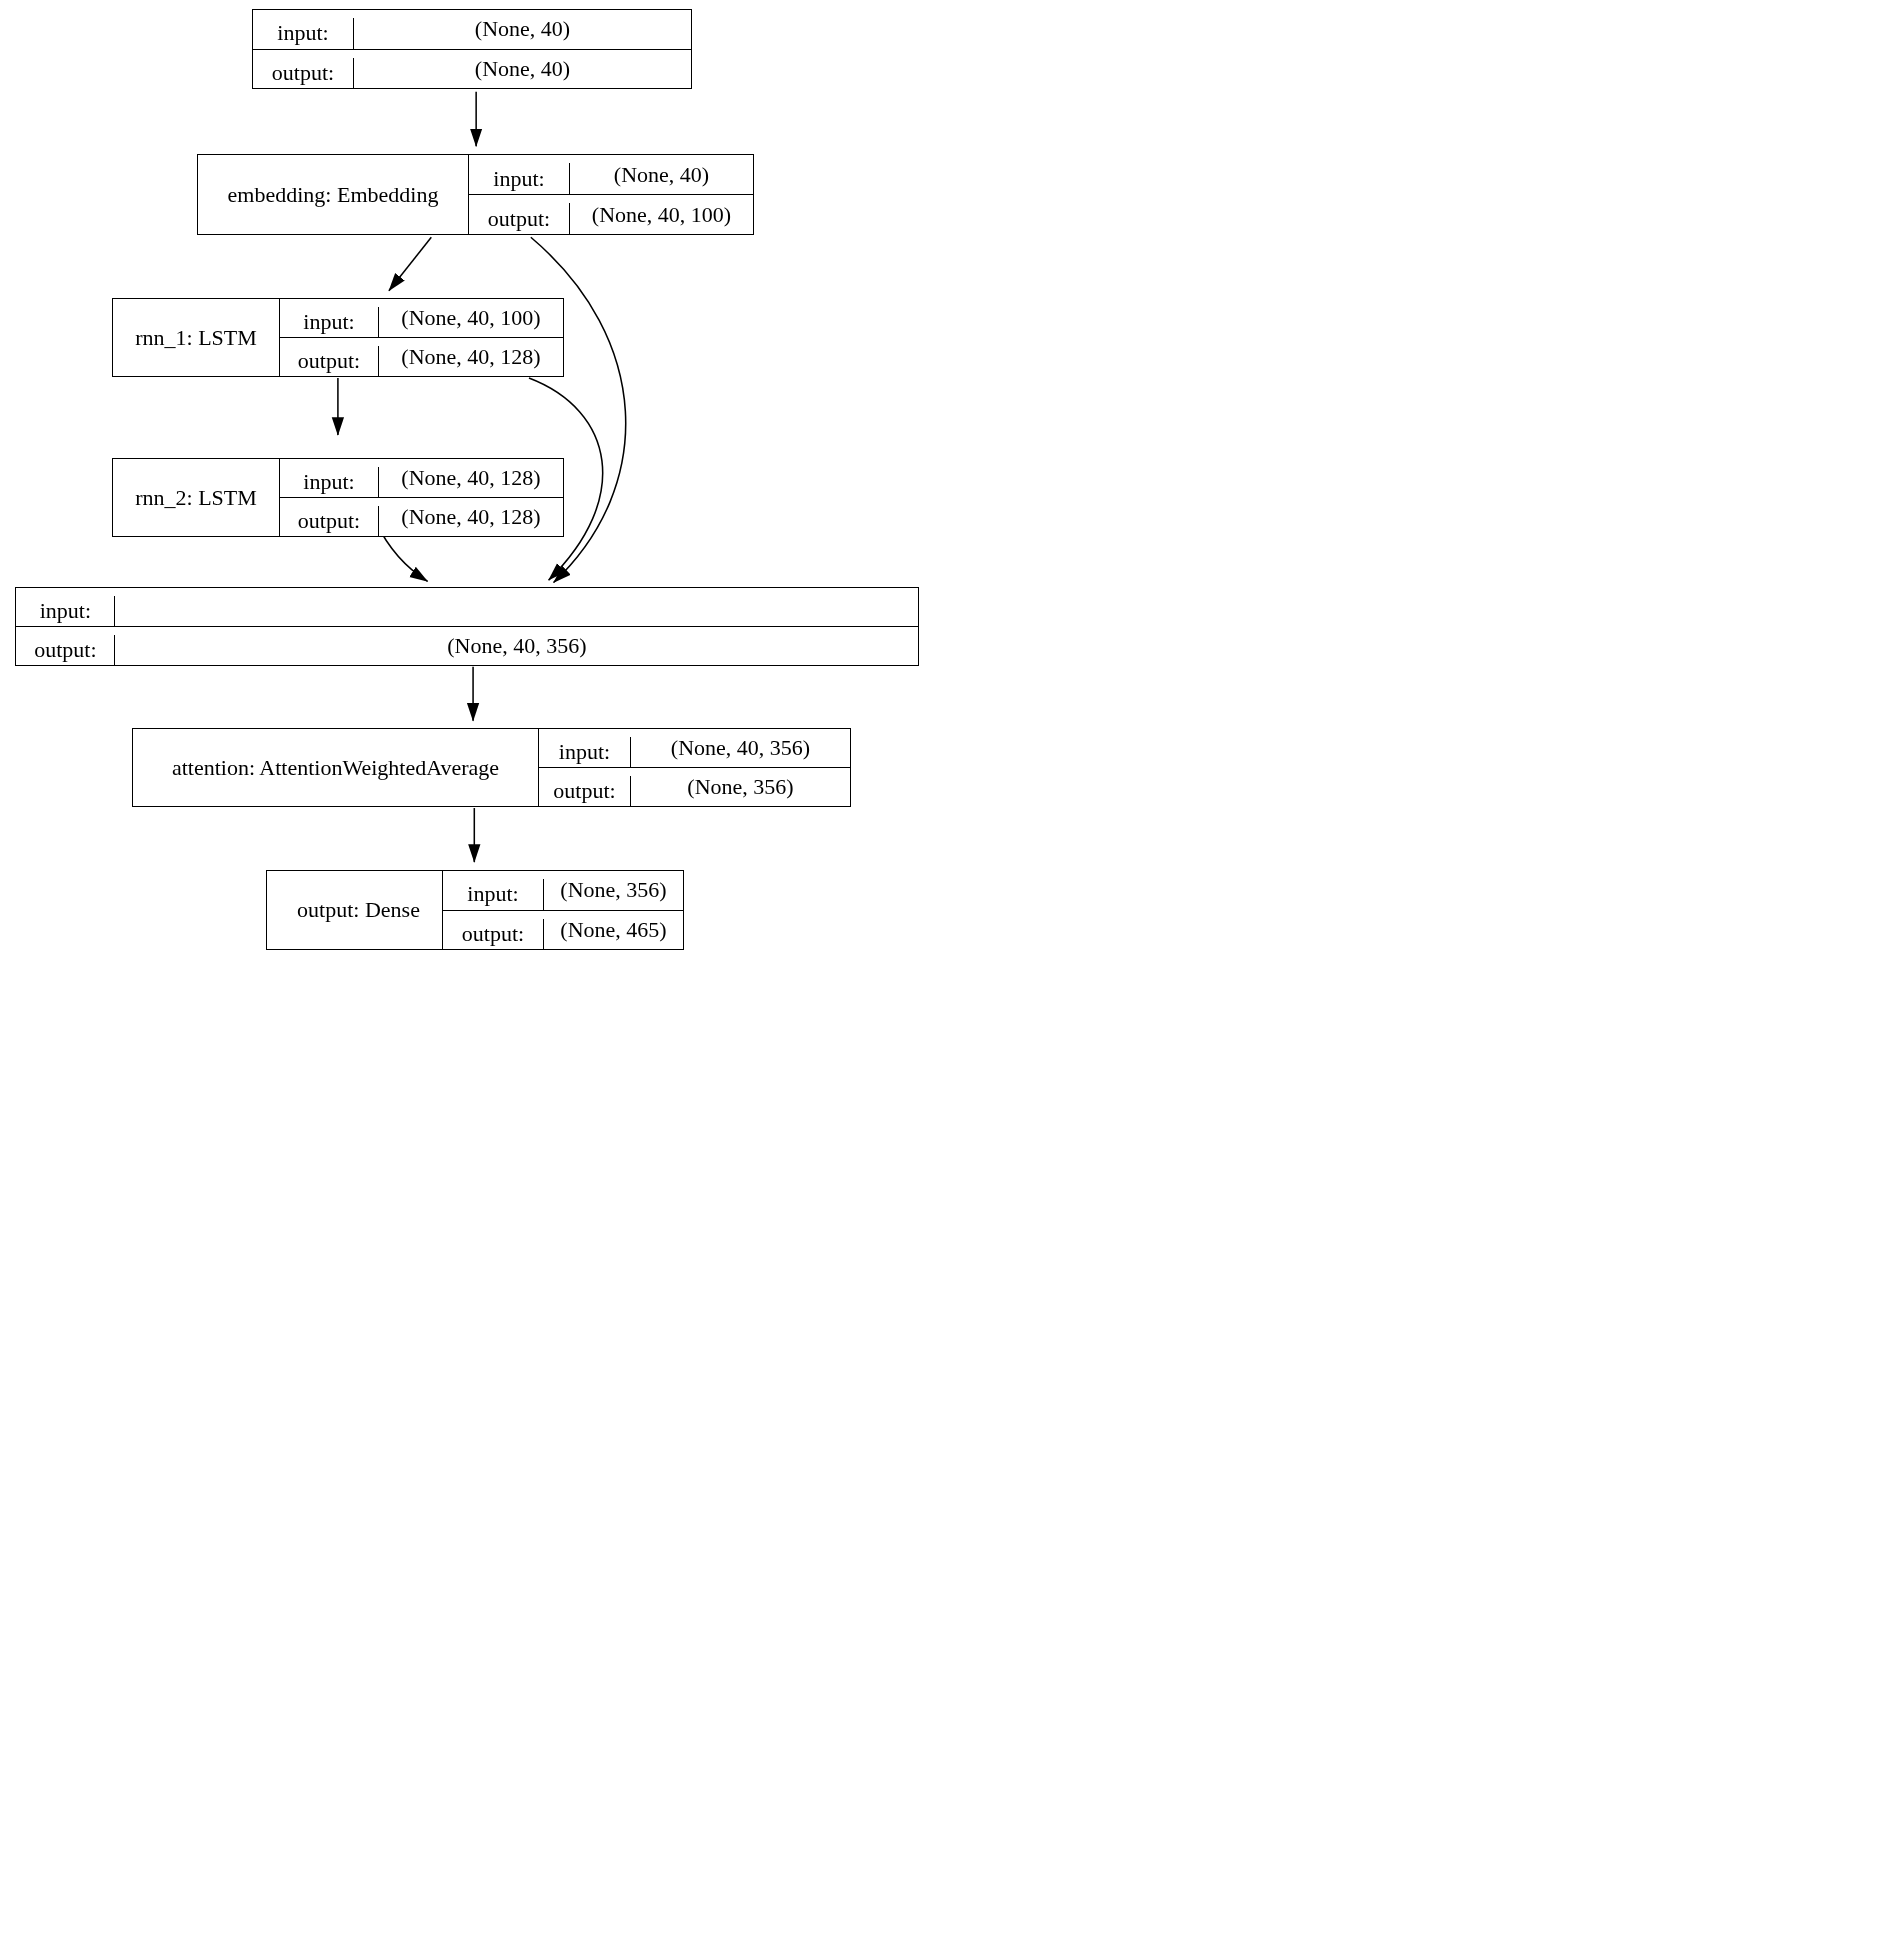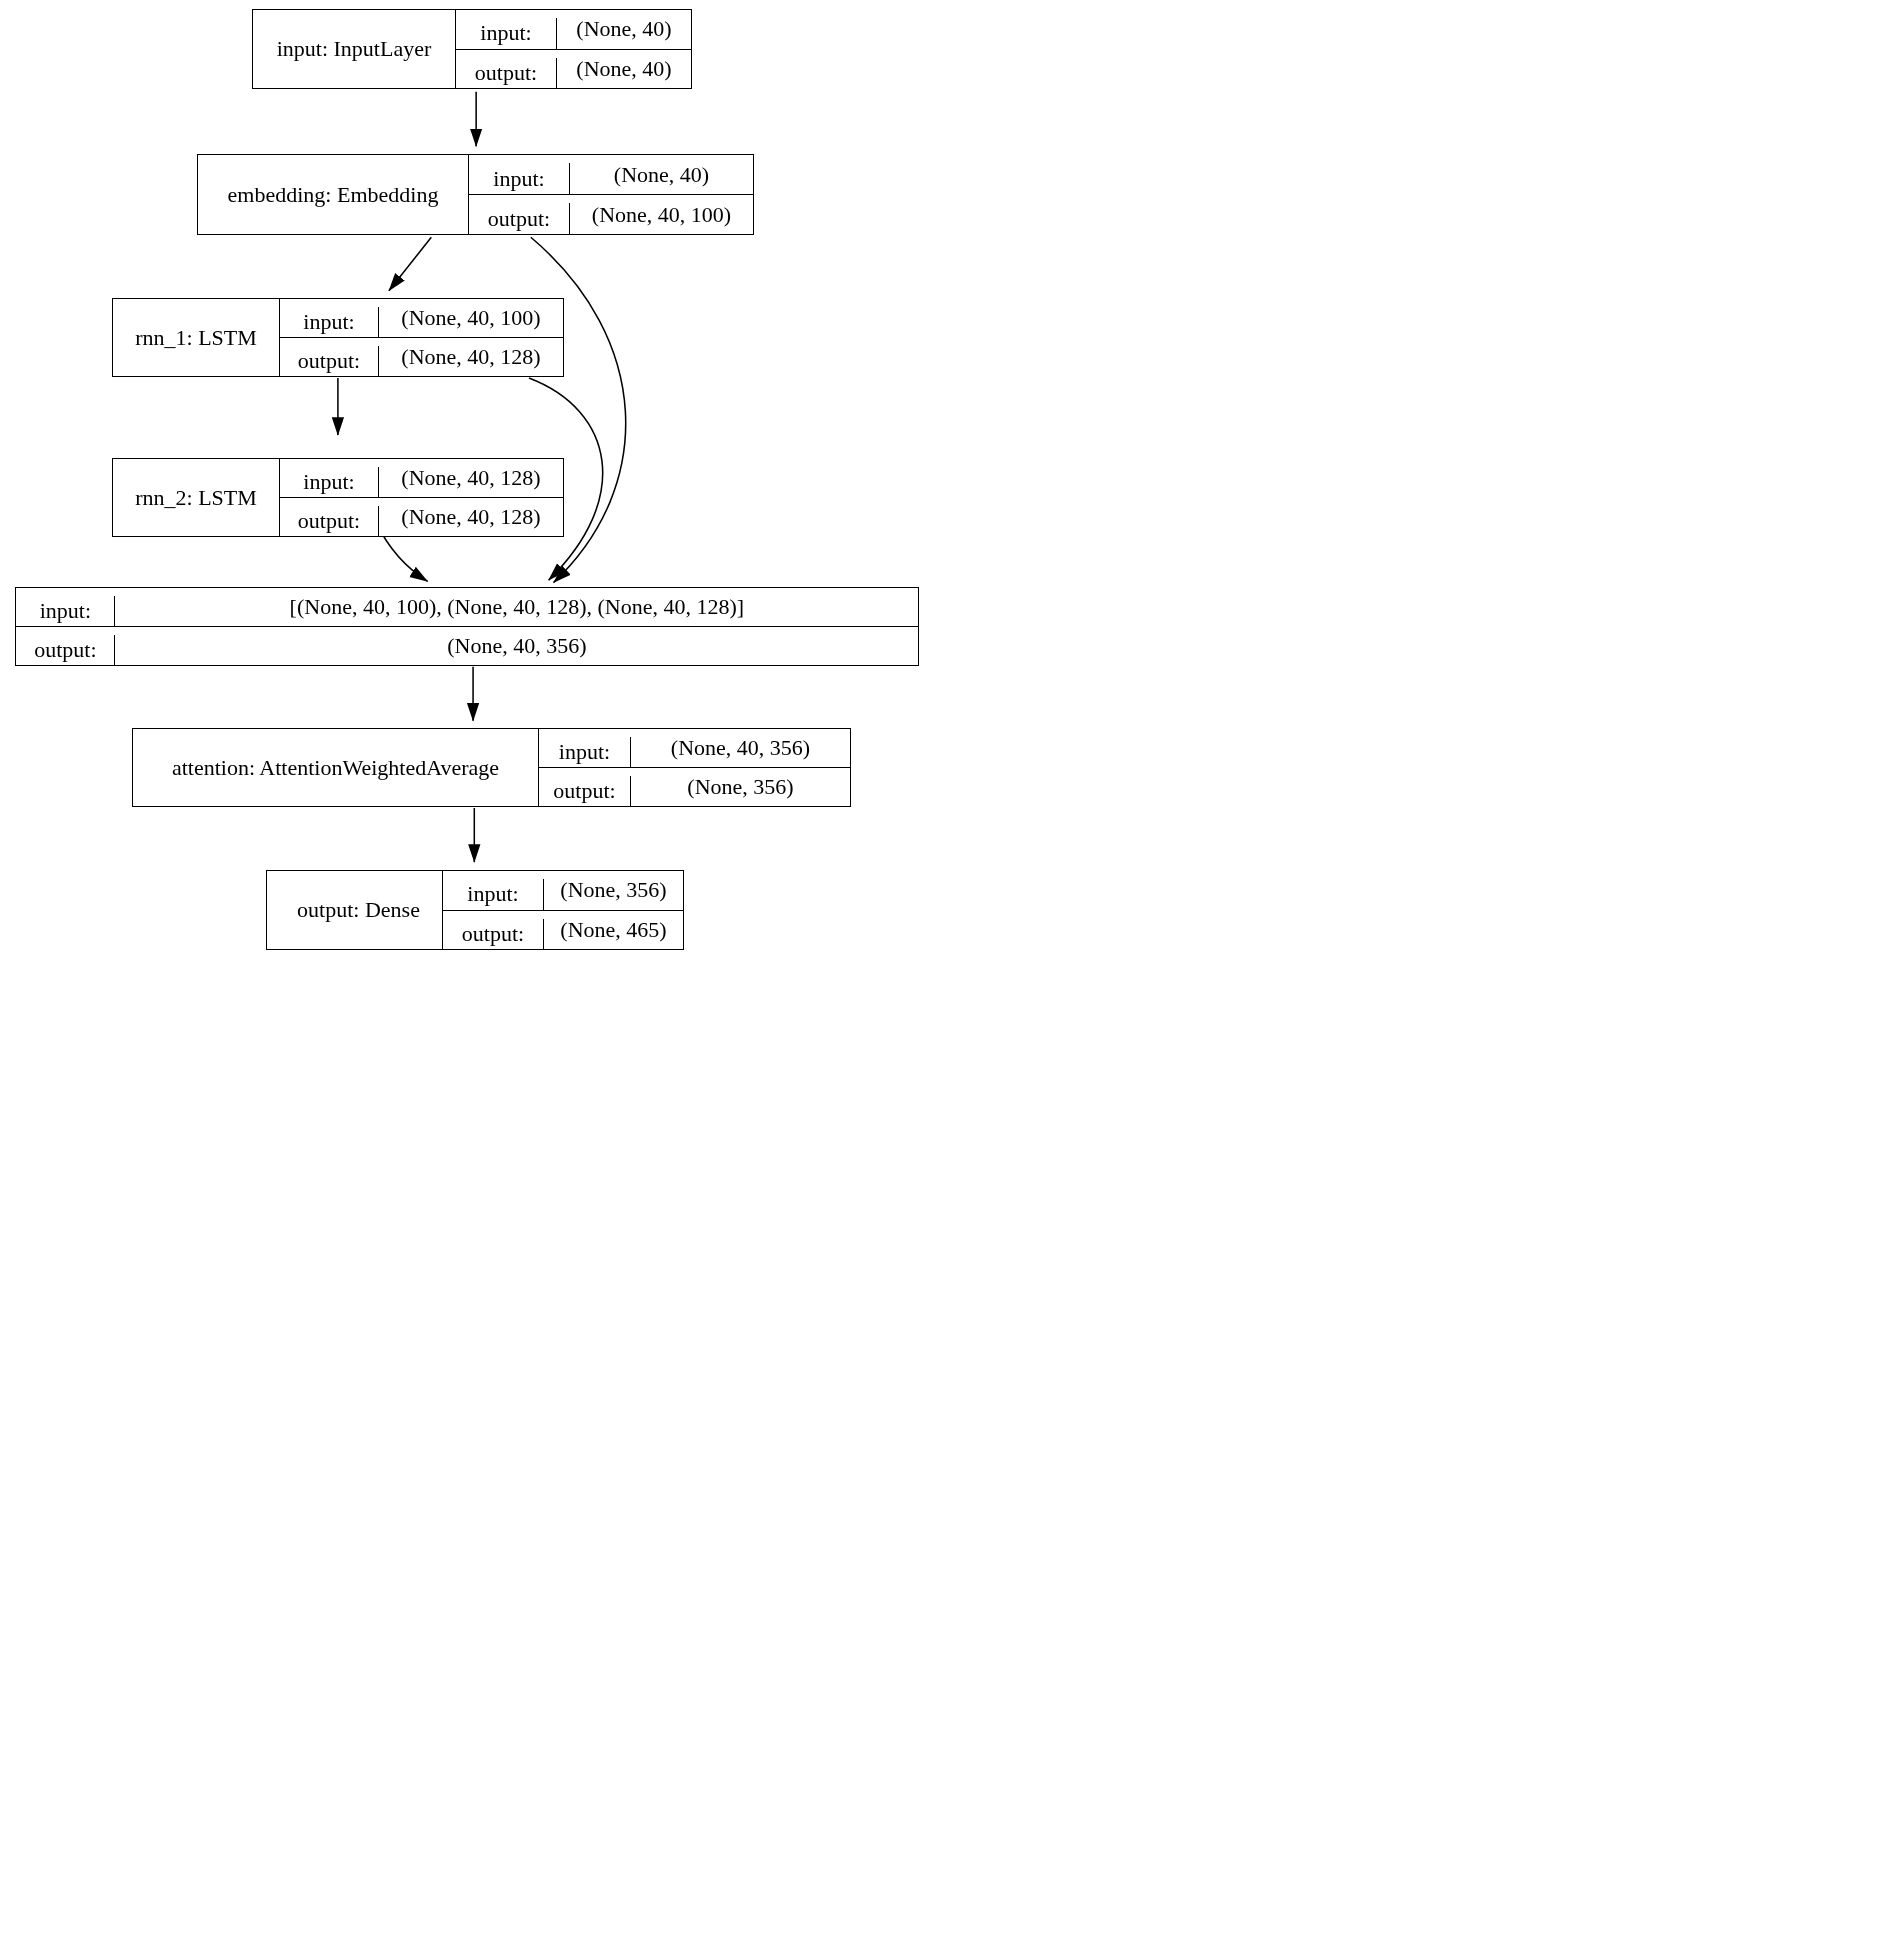--- a/index.html
+++ b/index.html
@@ -103,21 +103,20 @@
     <path d="M 702 386 L 633 473" fill="none" stroke="#000000" stroke-width="2.5" marker-end="url(#arrow)"></path>
     <path d="M 550 615 L 550 708" fill="none" stroke="#000000" stroke-width="2.5" marker-end="url(#arrow)"></path>
     <path d="M 612 850 Q 642 912 696 946" fill="none" stroke="#000000" stroke-width="2.5" marker-end="url(#arrow)"></path>
     <path d="M 861 615 C 1000 668 1028 812 893 944" fill="none" stroke="#000000" stroke-width="2.5" marker-end="url(#arrow)"></path>
     <path d="M 864 386 C 1058 550 1068 790 901 948" fill="none" stroke="#000000" stroke-width="2.5" marker-end="url(#arrow)"></path>
     <path d="M 770 1085 L 770 1173" fill="none" stroke="#000000" stroke-width="2.5" marker-end="url(#arrow)"></path>
     <path d="M 772 1315 L 772 1403" fill="none" stroke="#000000" stroke-width="2.5" marker-end="url(#arrow)"></path>
   </svg>
 
   <div class="node n-input">
-    <div class="label">input: InputLayer</div>
     <div class="io">
       <div class="io-row">
         <div class="key">input:</div>
         <div class="val">(None, 40)</div>
       </div>
       <div class="io-row">
         <div class="key">output:</div>
         <div class="val">(None, 40)</div>
       </div>
     </div>
@@ -162,21 +161,20 @@
         <div class="key">output:</div>
         <div class="val">(None, 40, 128)</div>
       </div>
     </div>
   </div>
 
   <div class="node n-concat">
     <div class="io">
       <div class="io-row">
         <div class="key">input:</div>
-        <div class="val">[(None, 40, 100), (None, 40, 128), (None, 40, 128)]</div>
       </div>
       <div class="io-row">
         <div class="key">output:</div>
         <div class="val">(None, 40, 356)</div>
       </div>
     </div>
   </div>
 
   <div class="node n-attention">
     <div class="label">attention: AttentionWeightedAverage</div>

